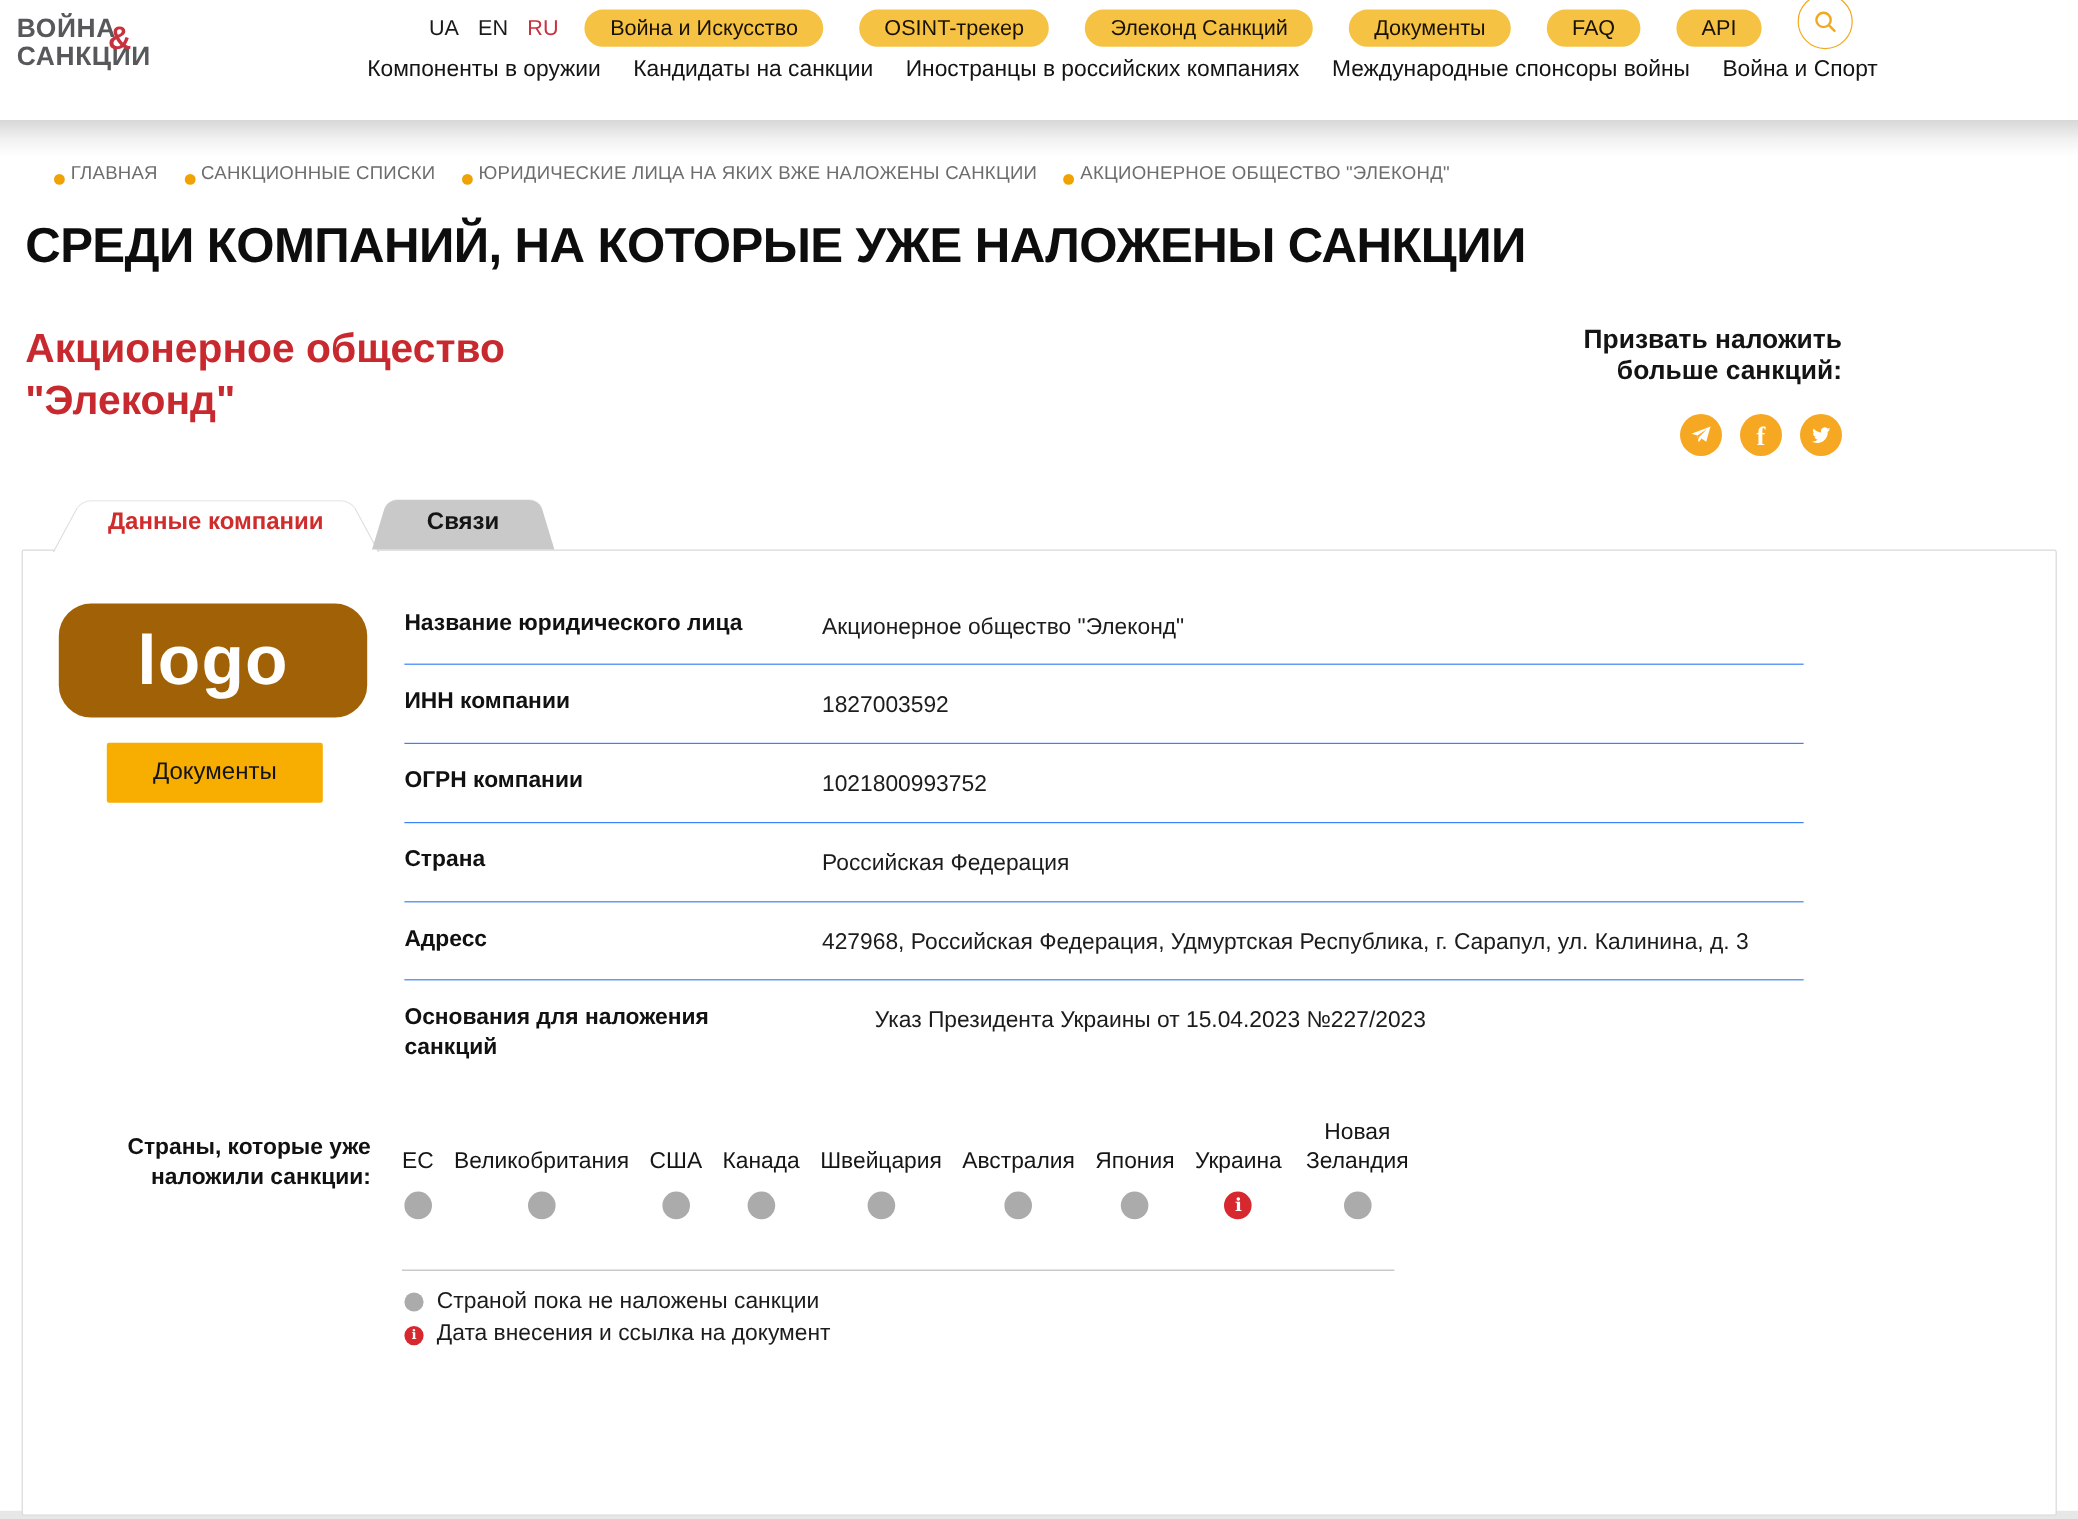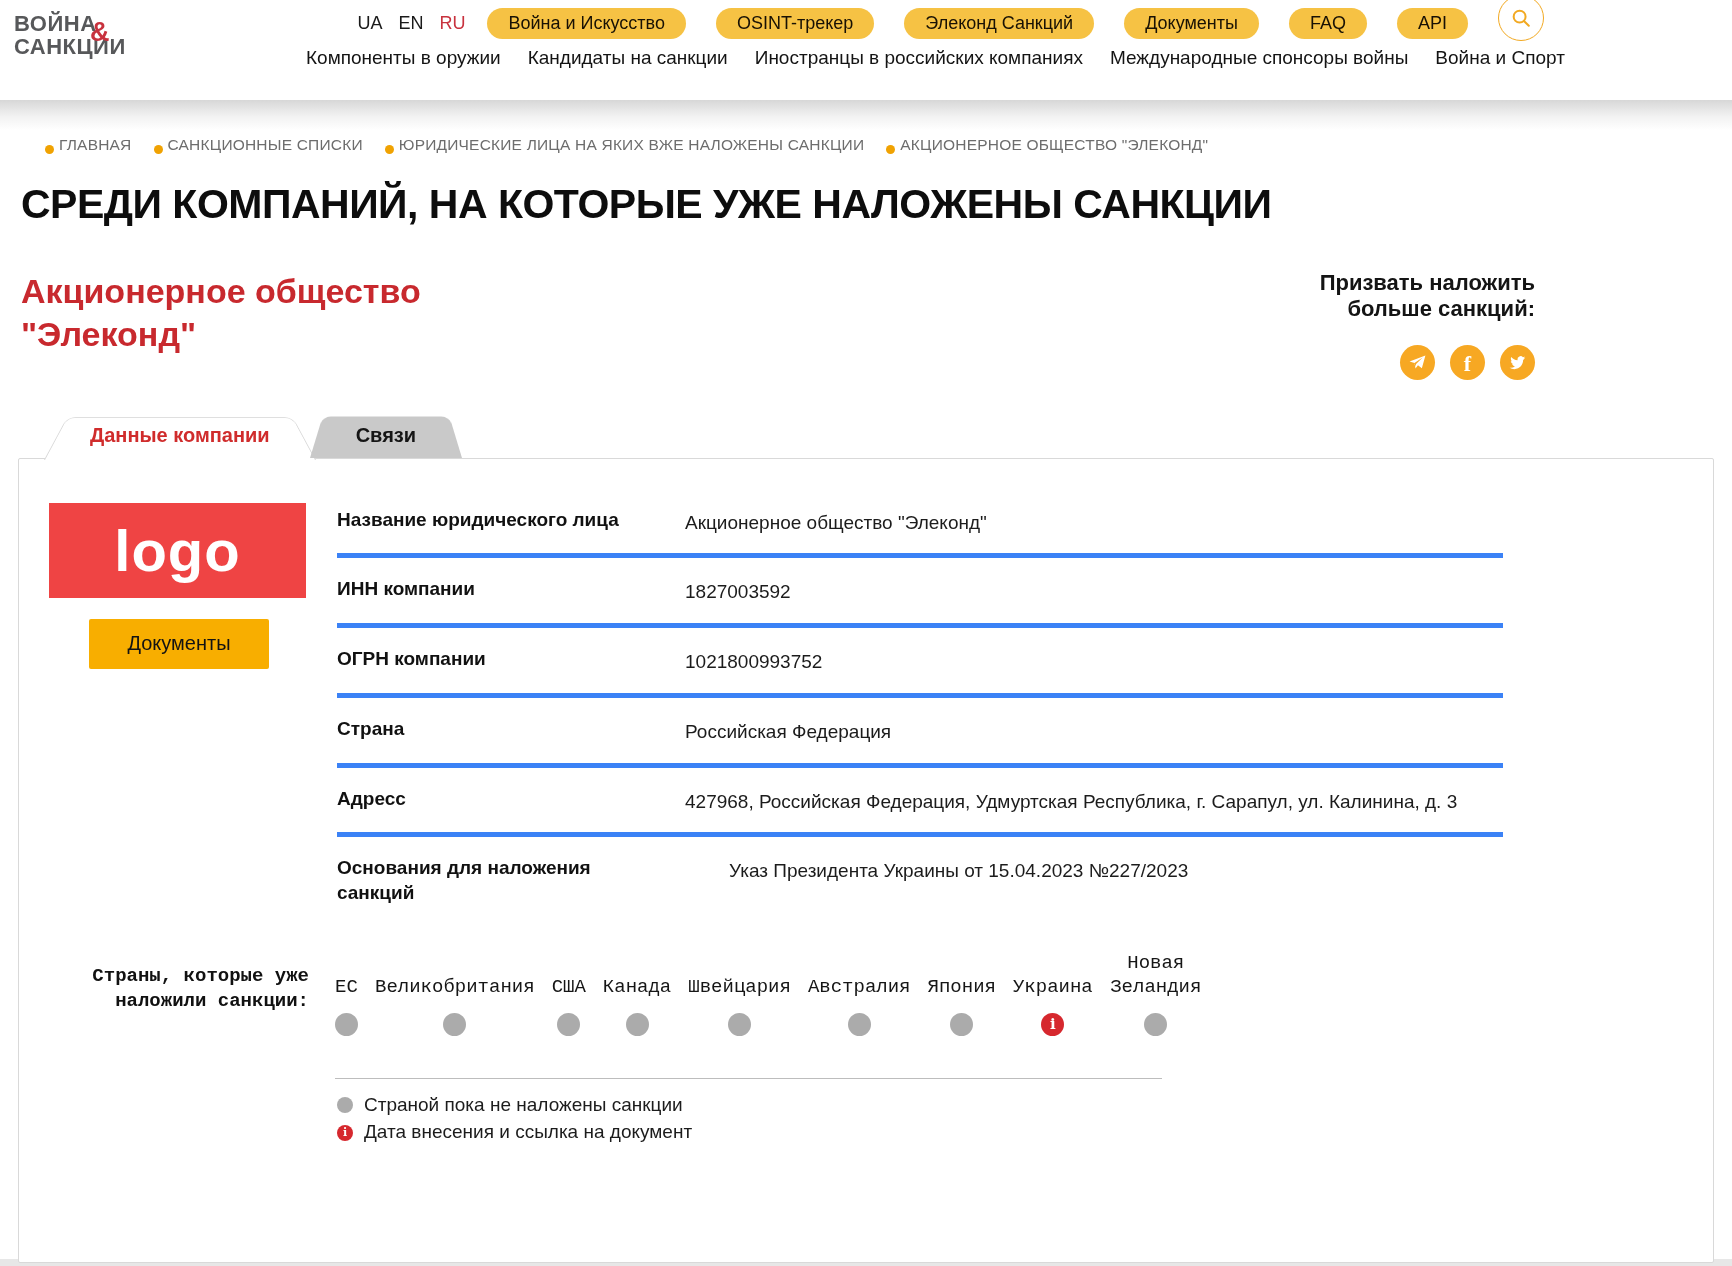--- a/index.html
+++ b/index.html
@@ -211,22 +211,22 @@
     background: #fff;
     border: 1px solid #d9d9d9;
     border-radius: 2px;
     height: 805px;
     padding: 44px 30px 0 30px;
   }
   .panel-grid { display: flex; }
   .left-col { width: 288px; flex-shrink: 0; }
   .logo-box {
     width: 257px; height: 95px;
-    background: #ef4444;
-    display: flex; align-items: center; justify-content: center;
+    background: #a16207;
+    display: flex; align-items: center; justify-content: center; border-radius: 27px;
   }
   .logo-box span {
     color: #fff;
     font-size: 58px;
     font-weight: 700;
     letter-spacing: 1px;
   }
   .docs-button {
     display: block;
     margin: 21px 0 0 40px;
@@ -237,42 +237,42 @@
     font-family: "Liberation Sans", sans-serif;
     font-size: 20px;
     color: #131313;
     cursor: pointer;
   }
 
   .data-table { flex: 1; margin-right: 180px; margin-top: -14px; }
   .data-row {
     display: flex;
     padding: 19px 0 18px 0;
-    border-bottom: 5px solid #3b82f6;
+    border-bottom: 1px solid #3b82f6;
     align-items: flex-start;
   }
   .data-row.no-border { border-bottom: none; gap: 44px; }
   .data-label {
     width: 348px;
     flex-shrink: 0;
     font-weight: 700;
     font-size: 19px;
     line-height: 1.3;
     color: #111;
     padding-right: 30px;
   }
   .data-value {
     font-size: 19px;
     color: #1c1c1c;
     line-height: 1.3;
     padding-top: 3px;
   }
 
   
-  .countries-row { display: flex; margin-top: 26px; font-family: Liberation Mono, monospace; }
+  .countries-row { display: flex; margin-top: 26px; }
   .countries-label {
     width: 246px;
     margin-left: 14px;
     flex-shrink: 0;
     text-align: right;
     font-weight: 700;
     font-size: 19px;
     line-height: 1.35;
     padding-top: 14px;
   }

